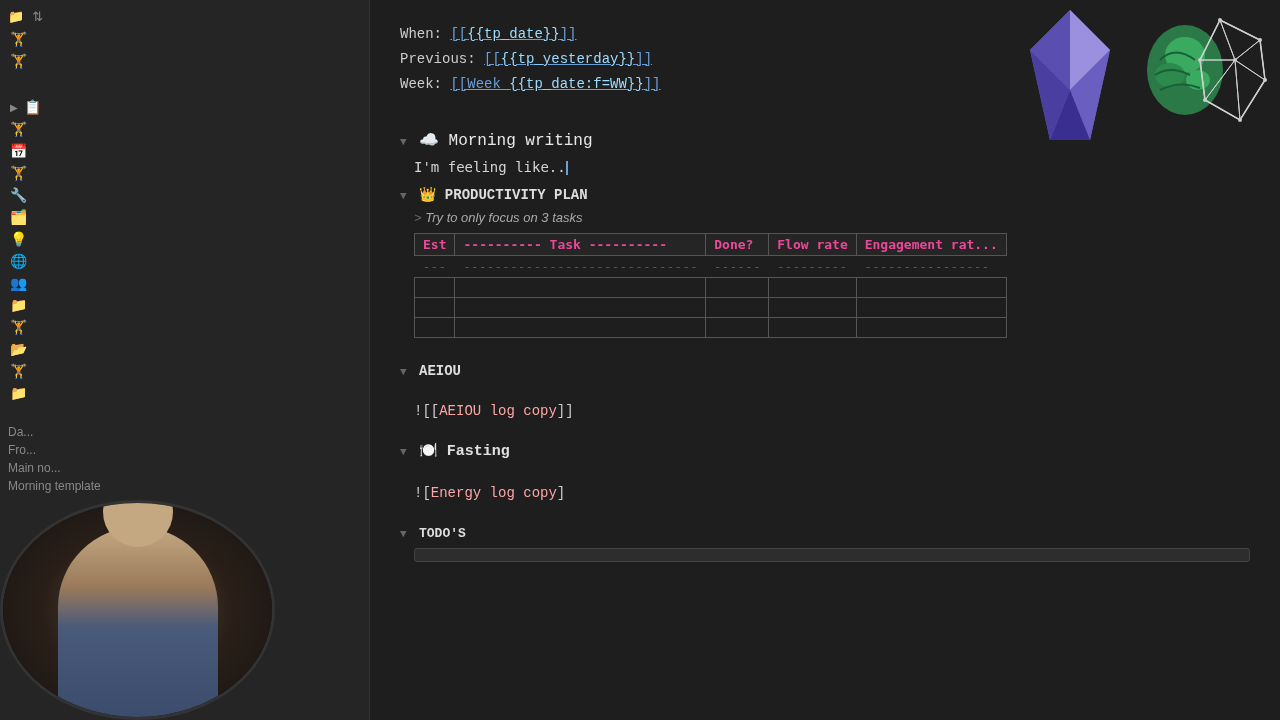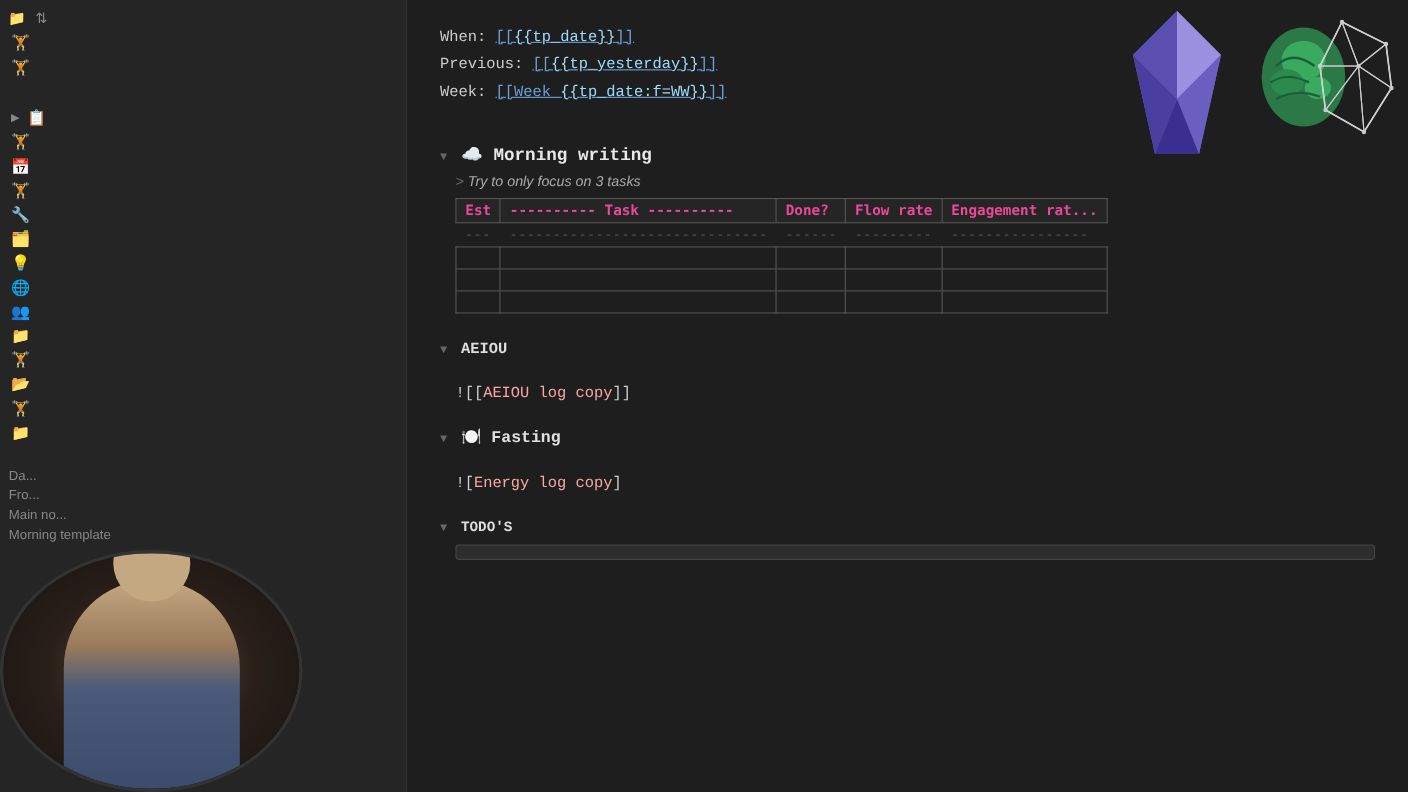--- a/index.html
+++ b/index.html
@@ -135,21 +135,21 @@
     }
     .link-style {
       color: #6a9fd8;
       text-decoration: underline;
     }
     .template-var {
       color: #9cdcfe;
     }
     .heading2 {
       font-size: 16px;
-      font-weight: bold;
+      font-weight: normal;
       color: #e8e8e8;
       margin: 14px 0 6px;
     }
     .heading3 {
       font-size: 15px;
       font-weight: bold;
       color: #e0e0e0;
       margin: 12px 0 4px;
     }
     .heading4 {
@@ -428,22 +428,29 @@
     Week: <span class="link-style">[[Week <span class="template-var">{{tp_date:f=WW}}</span>]]</span>
   </div>
   <br>
   <br>
 
   
   <div class="content-line">
     <span class="collapse-arrow">▼</span>
     <span class="heading2">☁️ Morning writing</span>
   </div>
-
-  
+  <div class="morning-writing-input">
+    I'm feeling like..<span class="cursor-blink"></span>
+  </div>
+
+  
+  <div class="content-line">
+    <span class="collapse-arrow">▼</span>
+    <span class="heading4" style="display:inline;">👑 PRODUCTIVITY PLAN</span>
+  </div>
   <div class="blockquote-line">Try to only focus on 3 tasks</div>
 
   
   <table class="md-table">
     <thead>
       <tr>
         <th>Est</th>
         <th>---------- Task ----------</th>
         <th>Done?</th>
         <th>Flow rate</th>

